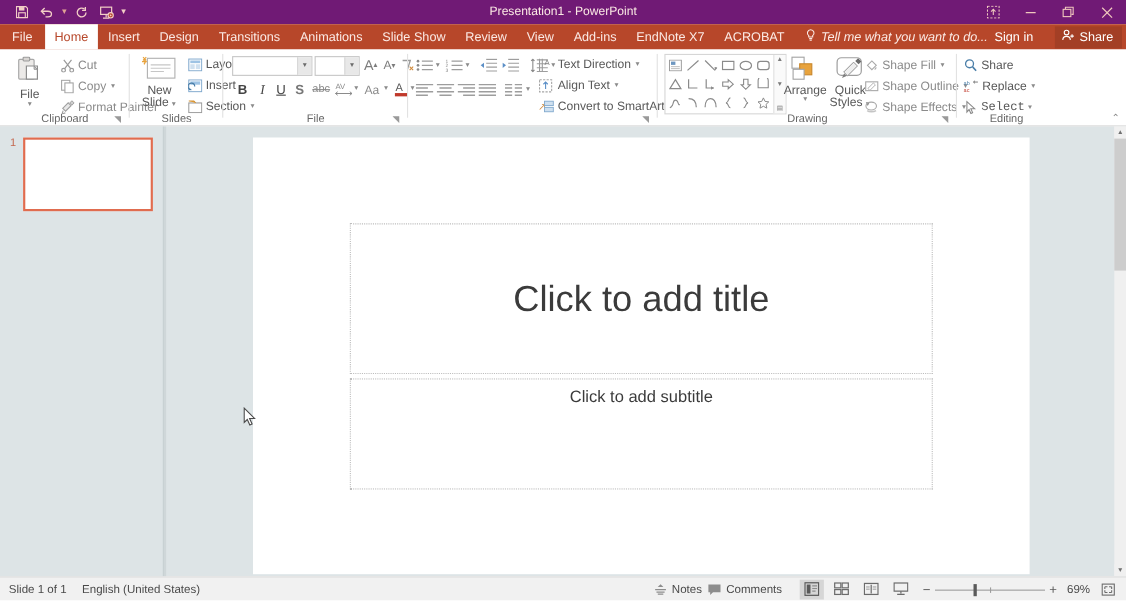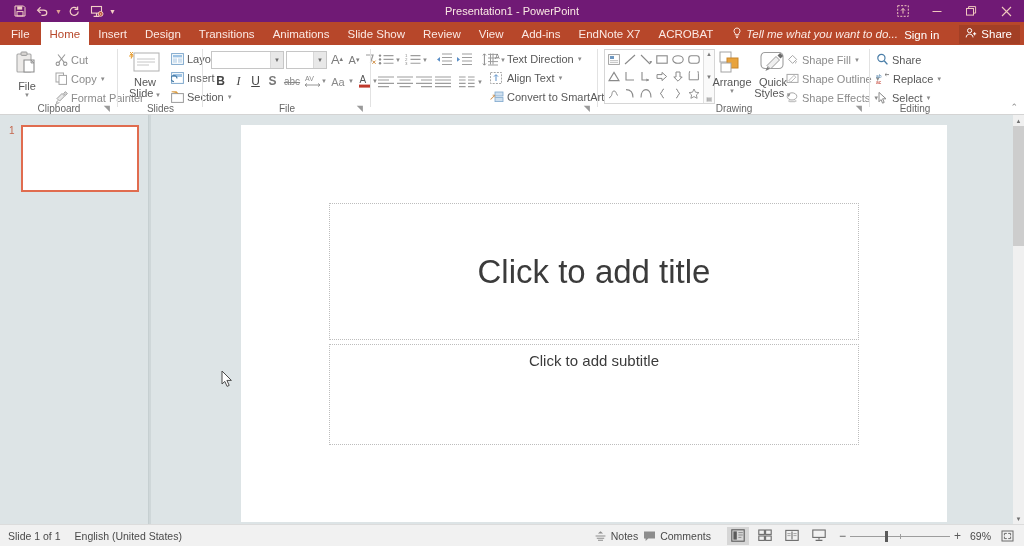--- a/index.html
+++ b/index.html
@@ -151,21 +151,21 @@
   }
   .thumb {
     position: absolute; left: 21px; top: 131px; width: 118px; height: 67px;
     background: #ffffff; border: 2px solid #e06c4f;
   }
   .splitter {
     position: absolute; top: 0; left: 149px; width: 2px; height: 409px; background: #cfd7d9;
   }
   .slidearea { position: absolute; top: 0; left: 151px; width: 862px; height: 409px; }
   .slide {
-    position: absolute; left: 90px; top: 10px; width: 706px; height: 397px;
+    position: absolute; left: 79px; top: 10px; width: 706px; height: 397px;
     background: #ffffff;
   }
   .ph {
     position: absolute; border: 1px dotted #bdbdbd;
     display: flex; align-items: center; justify-content: center;
     color: #3b3b3b;
   }
   .ph-title { left: 88px; top: 78px; width: 530px; height: 137px; font-size: 33px; }
   .ph-sub   { left: 88px; top: 219px; width: 530px; height: 101px; font-size: 15px; align-items: flex-start; padding-top: 7px; }
 
@@ -740,21 +740,21 @@
         <span class="icn">
           <svg width="14" height="13" viewBox="0 0 14 13">
               <text x="0" y="5.6" font-size="5" fill="#4a7ea8" font-family="sans-serif">ab</text>
               <text x="0" y="12" font-size="5" fill="#c0392b" font-family="sans-serif">ac</text>
               <path d="M9 2.6h4M9 2.6l1.4-1.2M9 2.6l1.4 1.2" stroke="#7b7b7b" stroke-width="0.9" fill="none"></path>
             </svg>
         </span>
         <span class="lbl">Replace</span>
         <span class="caret">▼</span>
       </div>
-      <div class="rowitem" style="left:6px; top:46px;">
+      <div class="rowitem" style="left:6px; top:46px;font-family:Liberation Mono, monospace;">
         <span class="icn">
           <svg width="13" height="13" viewBox="0 0 13 13">
               <path d="M3 1.4l7 6.4H6.6l1.6 3.6-1.6.8-1.6-3.6-2 2.2z" fill="#fff" stroke="#8a8a8a" stroke-width="1"></path>
             </svg>
         </span>
         <span class="lbl">Select</span>
         <span class="caret">▼</span>
       </div>
       <div class="grp-label">Editing</div>
     </div>

